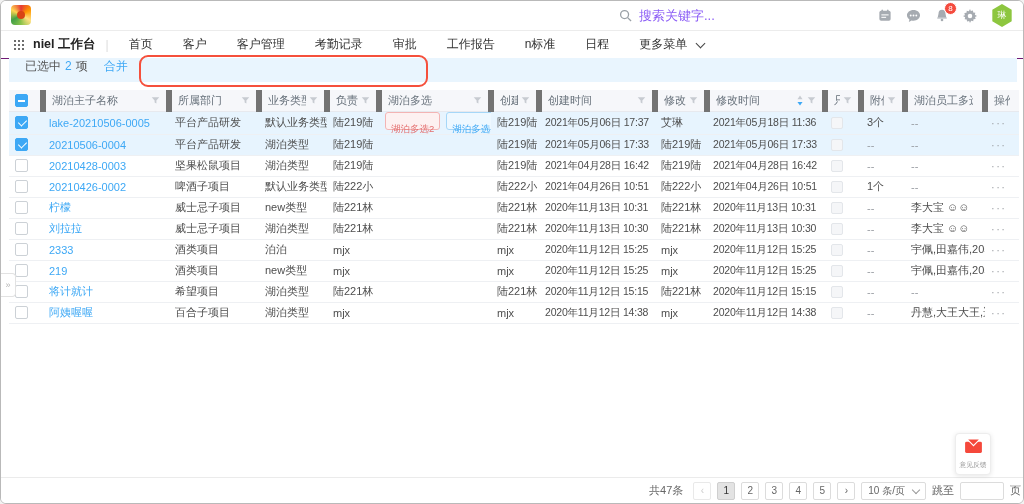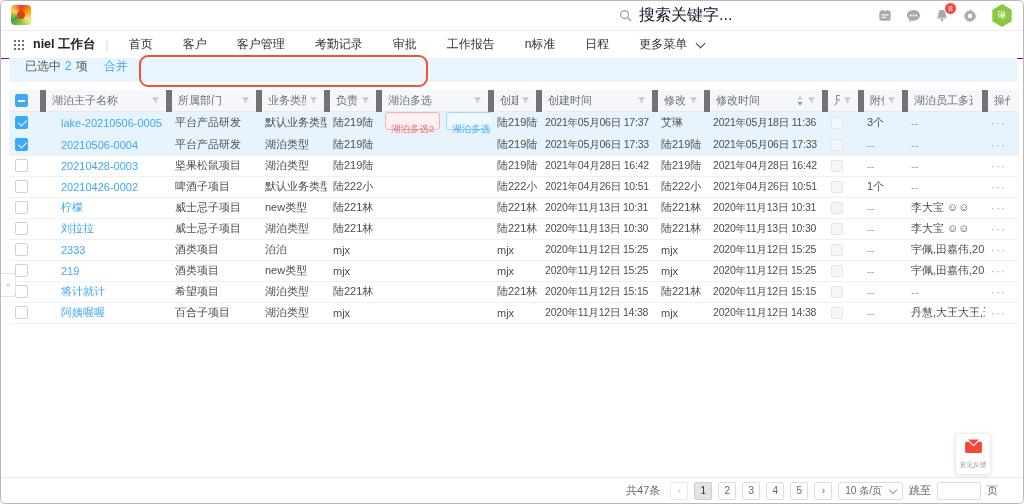--- a/index.html
+++ b/index.html
@@ -6,21 +6,21 @@
   body{width:1024px;height:504px;position:relative;overflow:hidden;
        font-family:"Liberation Sans","DejaVu Sans",sans-serif;background:#f2f2f2;}
   .window{position:absolute;inset:0;border:1px solid #b9b9b9;border-radius:6px;overflow:hidden;background:#fff;box-sizing:border-box;}
 
   
   .topbar{height:29px;border-bottom:1px solid #ececec;position:relative;background:#fff;}
   .logo{position:absolute;left:10px;top:4px;width:20px;height:20px;border-radius:4px;
         background:conic-gradient(#e53935,#ff9800,#ffe082,#8bc34a,#43a047,#ffd54f,#e53935);}
   .logo::after{content:"";position:absolute;left:6px;top:6px;width:8px;height:8px;border-radius:50%;background:#d84315;}
   .search{position:absolute;left:618px;top:0;height:29px;display:flex;align-items:center;gap:7px;cursor:text;}
-  .search .ph{font-size:16px;color:#0f172a;}
+  .search .ph{font-size:13px;color:#8b5cf6;}
   .top-icons{position:absolute;right:10px;top:0;height:29px;display:flex;align-items:center;gap:14px;}
   .ticon{display:flex;align-items:center;cursor:pointer;}
   .bell-wrap{position:relative;}
   .badge{position:absolute;top:-6px;right:-8px;min-width:13px;height:13px;line-height:12px;border-radius:8px;
          background:#f44b3e;color:#fff;font-size:8px;text-align:center;border:1px solid #fff;box-sizing:border-box;padding:0 2px;}
   .avatar{width:22px;height:23px;background:#8dc63f;clip-path:polygon(50% 0,94% 25%,94% 75%,50% 100%,6% 75%,6% 25%);
           color:#fff;font-size:9px;display:flex;align-items:center;justify-content:center;cursor:pointer;}
 
   
   .navbar{height:27px;border-bottom:1px solid #701a75;display:flex;align-items:center;padding-left:12px;font-size:12px;color:#333;background:#fff;}
@@ -44,21 +44,21 @@
   
   table.grid{width:1010px;border-collapse:collapse;table-layout:fixed;margin-top:8px;font-size:11px;color:#4d4d4d;}
   th{height:21px;background:#f6f7fa;font-weight:normal;color:#66707a;text-align:left;padding:0 6px;
      border-right:6px solid #737373;border-bottom:1px solid #e7e9ee;overflow:hidden;white-space:nowrap;box-sizing:border-box;}
   th:last-child{border-right:none;}
   .th-inner{display:flex;align-items:center;justify-content:space-between;gap:3px;}
   .th-label{overflow:hidden;white-space:nowrap;}
   .th-icons{display:flex;align-items:center;gap:3px;flex:none;}
   td{height:21px;padding:0 6px;border-bottom:1px solid #eef0f3;overflow:hidden;white-space:nowrap;box-sizing:border-box;background:#fff;}
   tr.selected td{background:#e7f4fe;}
-  .name-link{color:#3da8f5;cursor:pointer;margin-left:12px;}
+  .name-link{color:#3da8f5;cursor:pointer;}
   .dim{color:#9a9ea4;}
   .date{font-size:10.5px;letter-spacing:-0.2px;}
   .ops{color:#a0a3a8;letter-spacing:1.5px;cursor:pointer;}
   .cb{display:inline-block;width:13px;height:13px;border:1px solid #ccd1d6;border-radius:2px;background:#fff;box-sizing:border-box;vertical-align:middle;position:relative;cursor:pointer;}
   .cb.checked{background:#3da8f5;border-color:#3da8f5;}
   .cb.checked::after{content:"";position:absolute;left:3.5px;top:1px;width:4px;height:7px;border:solid #fff;border-width:0 1.5px 1.5px 0;transform:rotate(45deg);}
   .cb.ind{background:#3da8f5;border-color:#3da8f5;}
   .cb.ind::after{content:"";position:absolute;left:2px;top:5px;width:7px;height:2px;background:#fff;}
   .cb.ro{width:12px;height:12px;background:#f5f6f8;border-color:#e3e6ea;cursor:default;}
   .tag{display:inline-block;height:15px;line-height:15px;padding:8px 5px;border-radius:3px;font-size:9.5px;margin-right:6px;box-sizing:border-box;}
@@ -67,21 +67,21 @@
 
   
   .expander{position:absolute;left:0;top:272px;width:14px;height:22px;border:1px solid #e2e2e2;border-left:none;
             border-radius:0 4px 4px 0;background:#fff;color:#b5b5b5;font-size:9px;display:flex;align-items:center;justify-content:center;cursor:pointer;z-index:4;}
   .feedback{position:absolute;right:32px;bottom:28px;width:34px;height:40px;background:#fff;border:1px solid #ededed;border-radius:4px;
             box-shadow:0 1px 5px rgba(0,0,0,.10);display:flex;flex-direction:column;align-items:center;justify-content:center;gap:2px;cursor:pointer;z-index:4;}
   .feedback .lbl{font-size:8px;color:#999;transform:scale(.85);white-space:nowrap;}
 
   
   footer{position:absolute;left:0;right:0;bottom:0;height:26px;border-top:1px solid #ebebeb;background:#fff;
-         display:flex;align-items:center;justify-content:flex-end;padding-right:25px;gap:6px;font-size:11px;color:#666;box-sizing:border-box;}
+         display:flex;align-items:center;justify-content:flex-end;padding-right:2px;gap:6px;font-size:11px;color:#666;box-sizing:border-box;}
   .total{margin-right:4px;}
   .pg-btn{min-width:18px;height:18px;line-height:16px;text-align:center;border:1px solid #dcdcdc;border-radius:2px;background:#fff;
           font-size:10px;color:#666;box-sizing:border-box;padding:0 2px;cursor:pointer;}
   .pg-btn.active{background:#e3e3e3;border-color:#cfcfcf;color:#333;}
   .pg-btn.disabled{color:#ccc;border-color:#e9e9e9;cursor:default;}
   .psize{height:18px;border:1px solid #dcdcdc;border-radius:2px;display:flex;align-items:center;padding:0 6px;gap:8px;font-size:10px;color:#666;cursor:pointer;box-sizing:border-box;}
   .psize .chev{width:5px;height:5px;border-color:#999;margin-top:-2px;}
   .jump-input{width:44px;height:18px;border:1px solid #dcdcdc;border-radius:2px;box-sizing:border-box;outline:none;}
 </style>
 </head>

